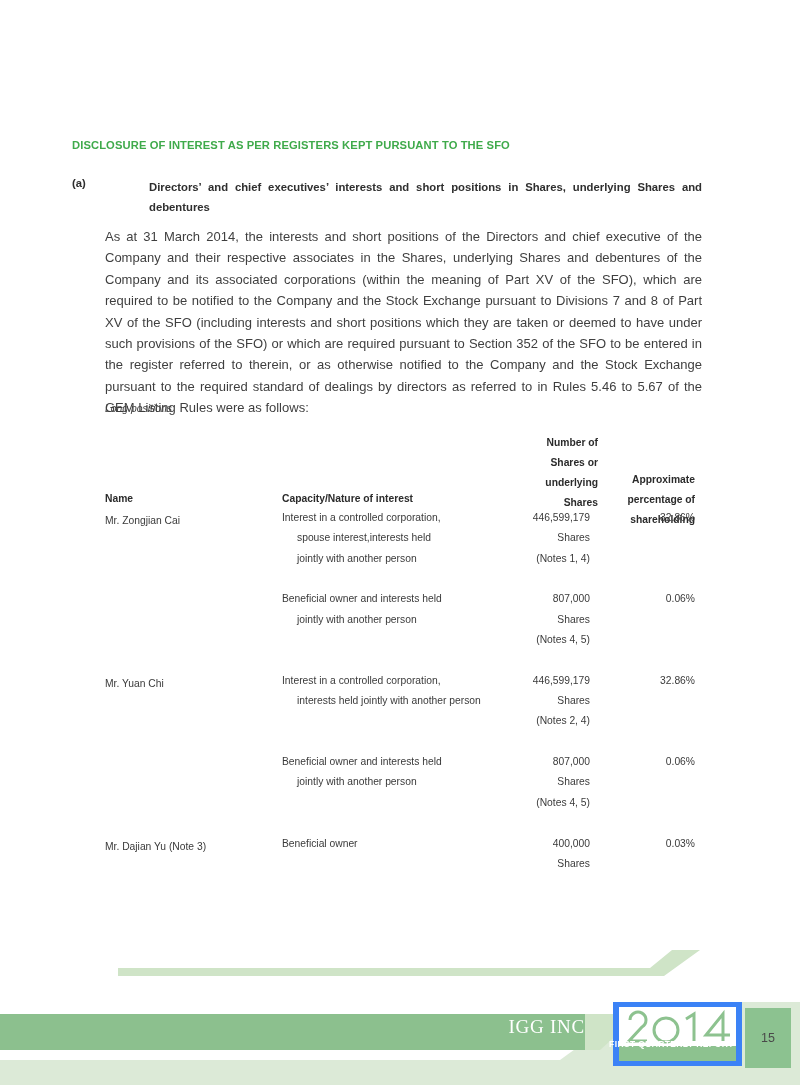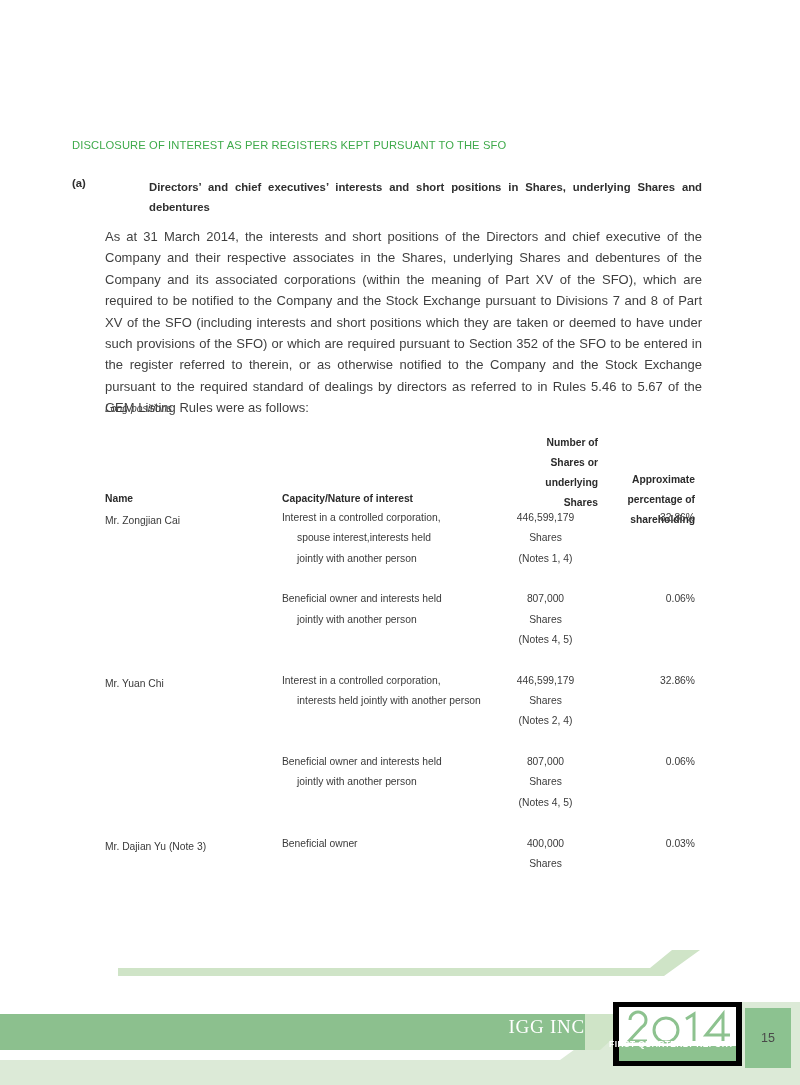--- a/index.html
+++ b/index.html
@@ -22,21 +22,21 @@
     left: 0; top: 0;
     width: 800px;
     height: 1085px;
   }
 
   .section-heading {
     position: absolute;
     left: 72px;
     top: 139px;
     font-size: 11.2px;
-    font-weight: normal;
+    font-weight: bold;
     letter-spacing: 0.01em;
     color: #3faa4b;
     white-space: nowrap;
   }
 
   .clause {
     position: absolute;
     left: 72px;
     top: 177px;
     width: 630px;
@@ -141,24 +141,24 @@
     top: 0;
     width: 230px;
     line-height: 20.3px;
   }
   .cell-capacity .cont {
     display: block;
     padding-left: 15px;
   }
   .cell-shares {
     position: absolute;
-    left: 384px;
+    left: 372px;
     top: 0;
     width: 113px;
-    text-align: center;
+    text-align: right;
     line-height: 20.3px;
   }
   .cell-shares span { display: block; }
   .cell-pct {
     position: absolute;
     left: 505px;
     top: 0;
     width: 85px;
     text-align: right;
     line-height: 20.3px;
@@ -185,21 +185,21 @@
     color: #ffffff;
     font-family: "Liberation Serif", serif;
   }
 
   .logo-box {
     position: absolute;
     left: 613px;
     top: 1002px;
     width: 129px;
     height: 64px;
-    background: #000000;
+    background: #3b82f6;
   }
   .logo-inner {
     position: absolute;
     left: 6px;
     top: 5px;
     width: 117px;
     height: 54px;
     background: #ffffff;
   }
   .logo-year {

